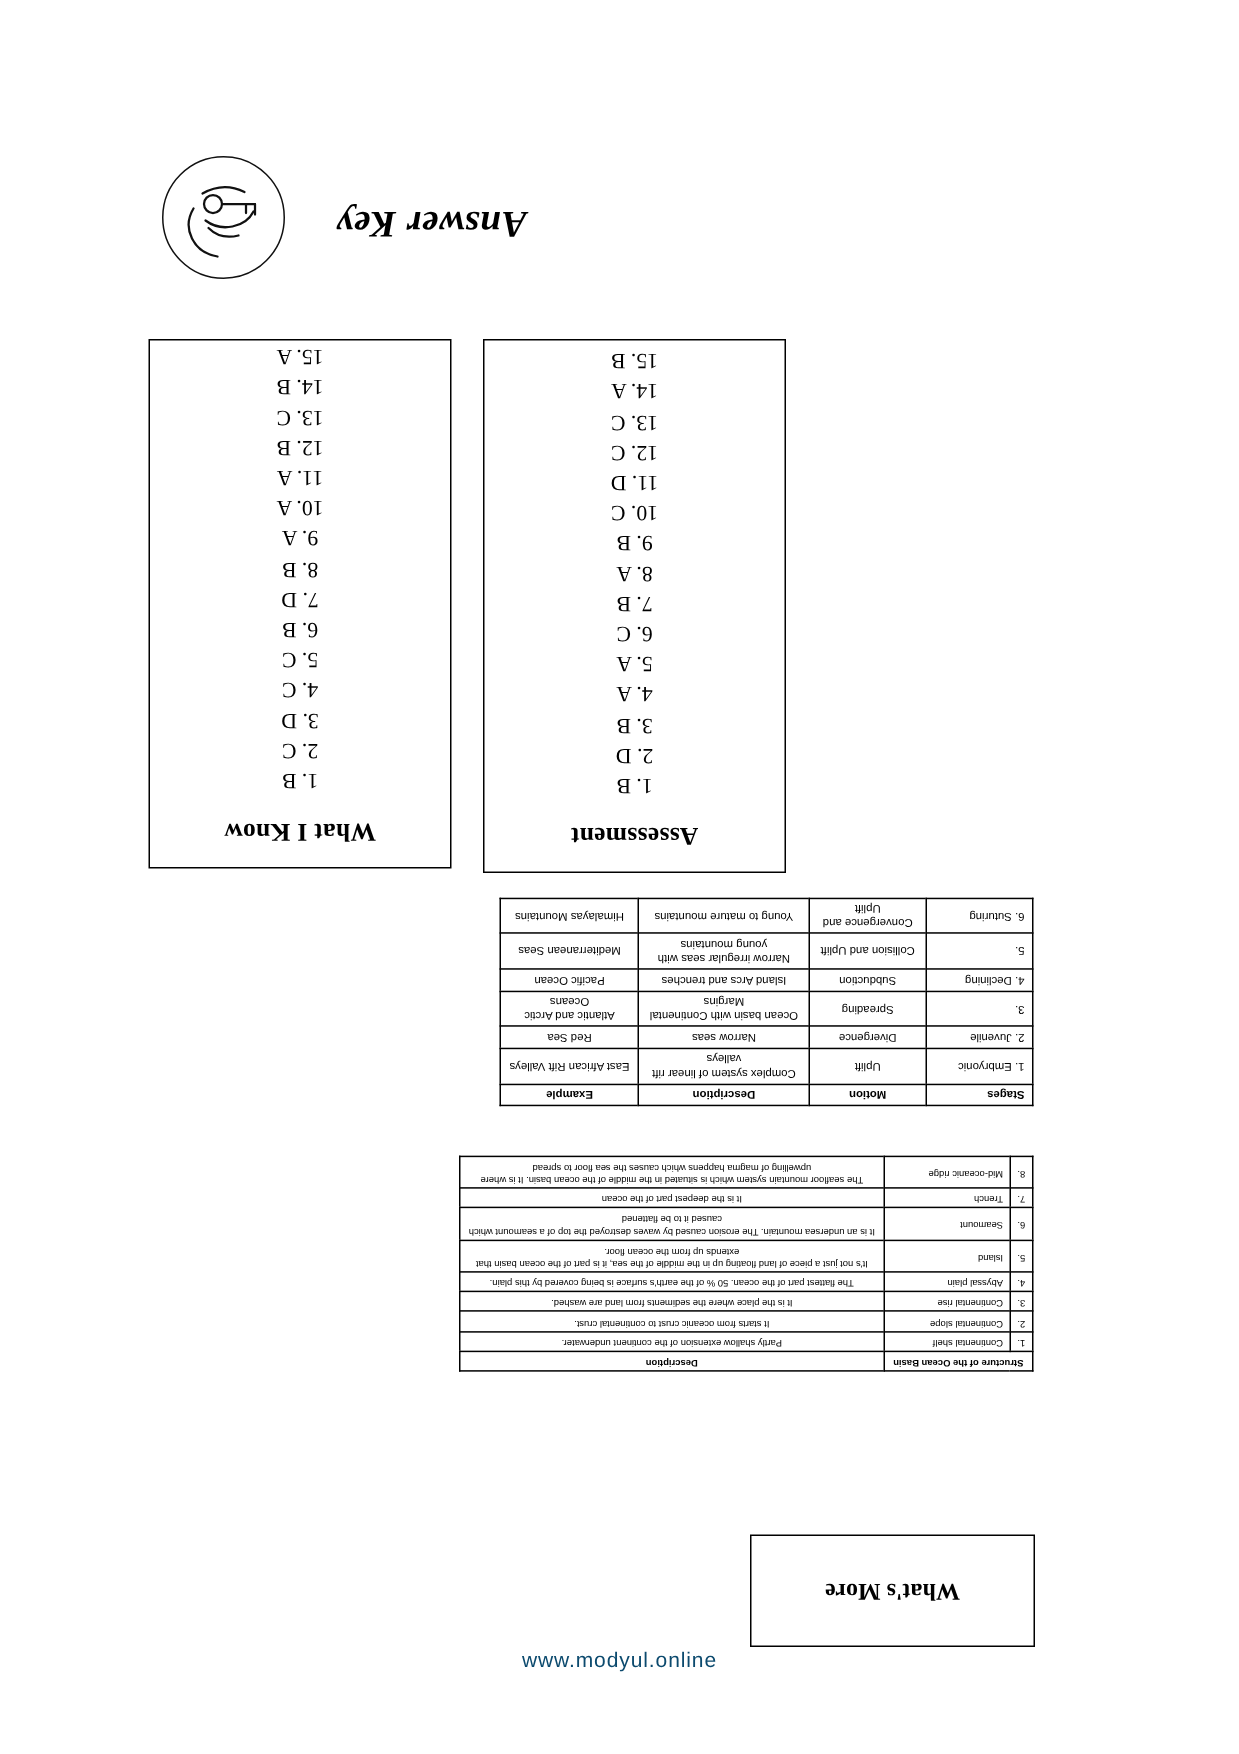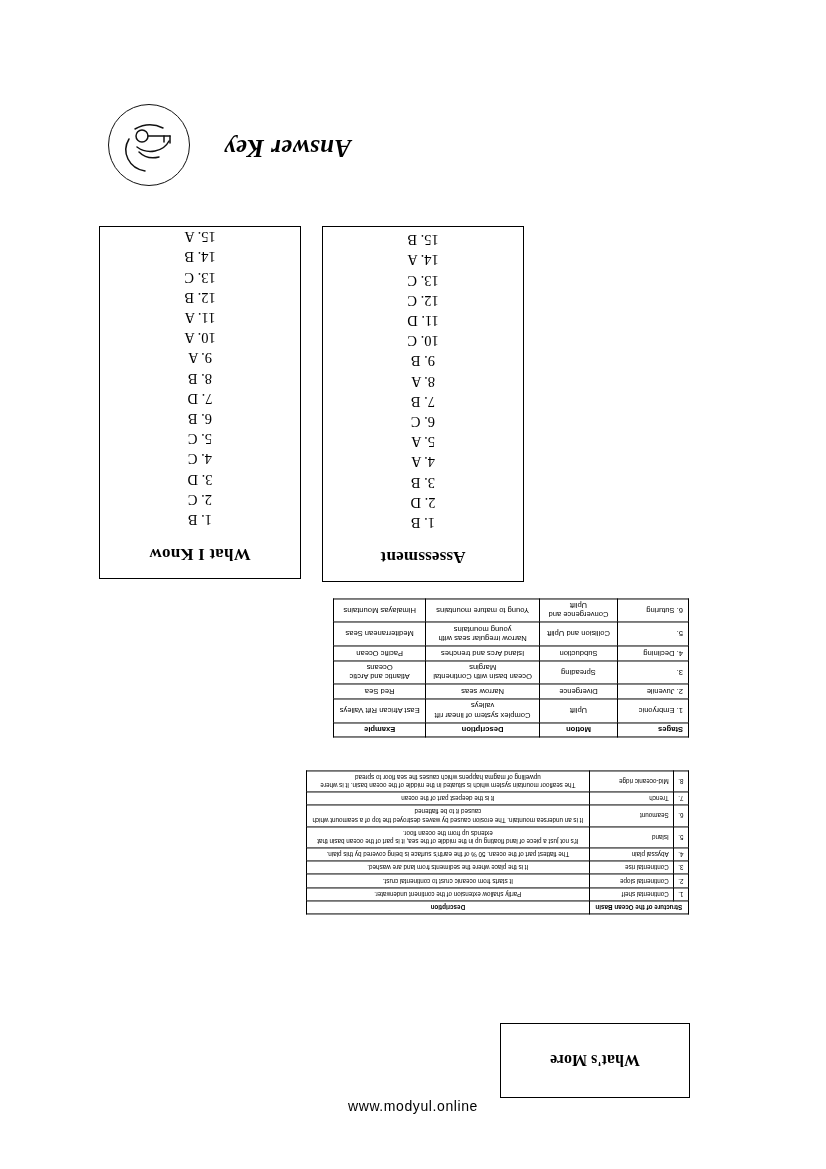--- a/index.html
+++ b/index.html
@@ -168,21 +168,21 @@
 
   
   .watermark {
     position: absolute;
     left: 0;
     top: 1098px;
     width: 826px;
     text-align: center;
     font-family: "Liberation Sans", sans-serif;
     font-size: 14px;
-    color: #000000;
+    color: #0c4a6e;
     letter-spacing: 0.6px;
   }
 </style>
 </head>
 <body>
 
 <div class="page">
 
   <div class="header">
     <div class="key-badge">

